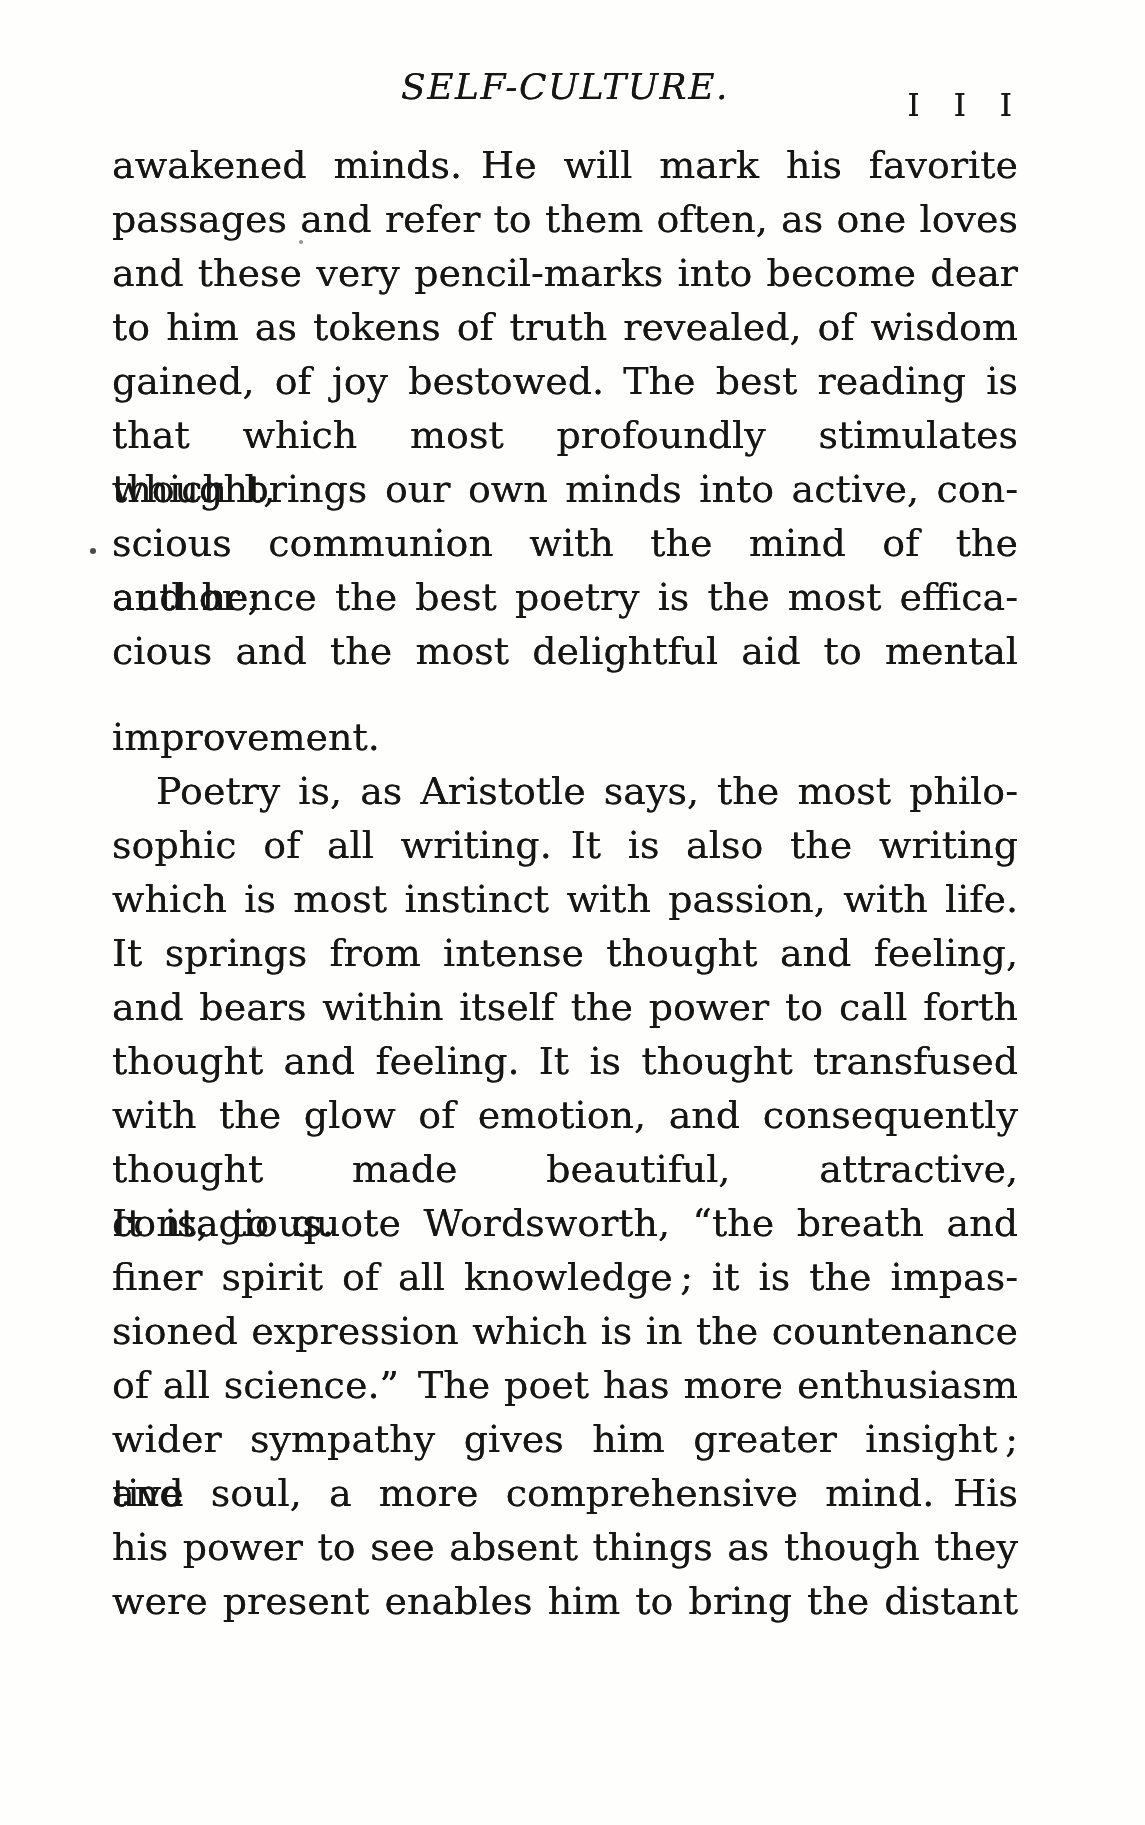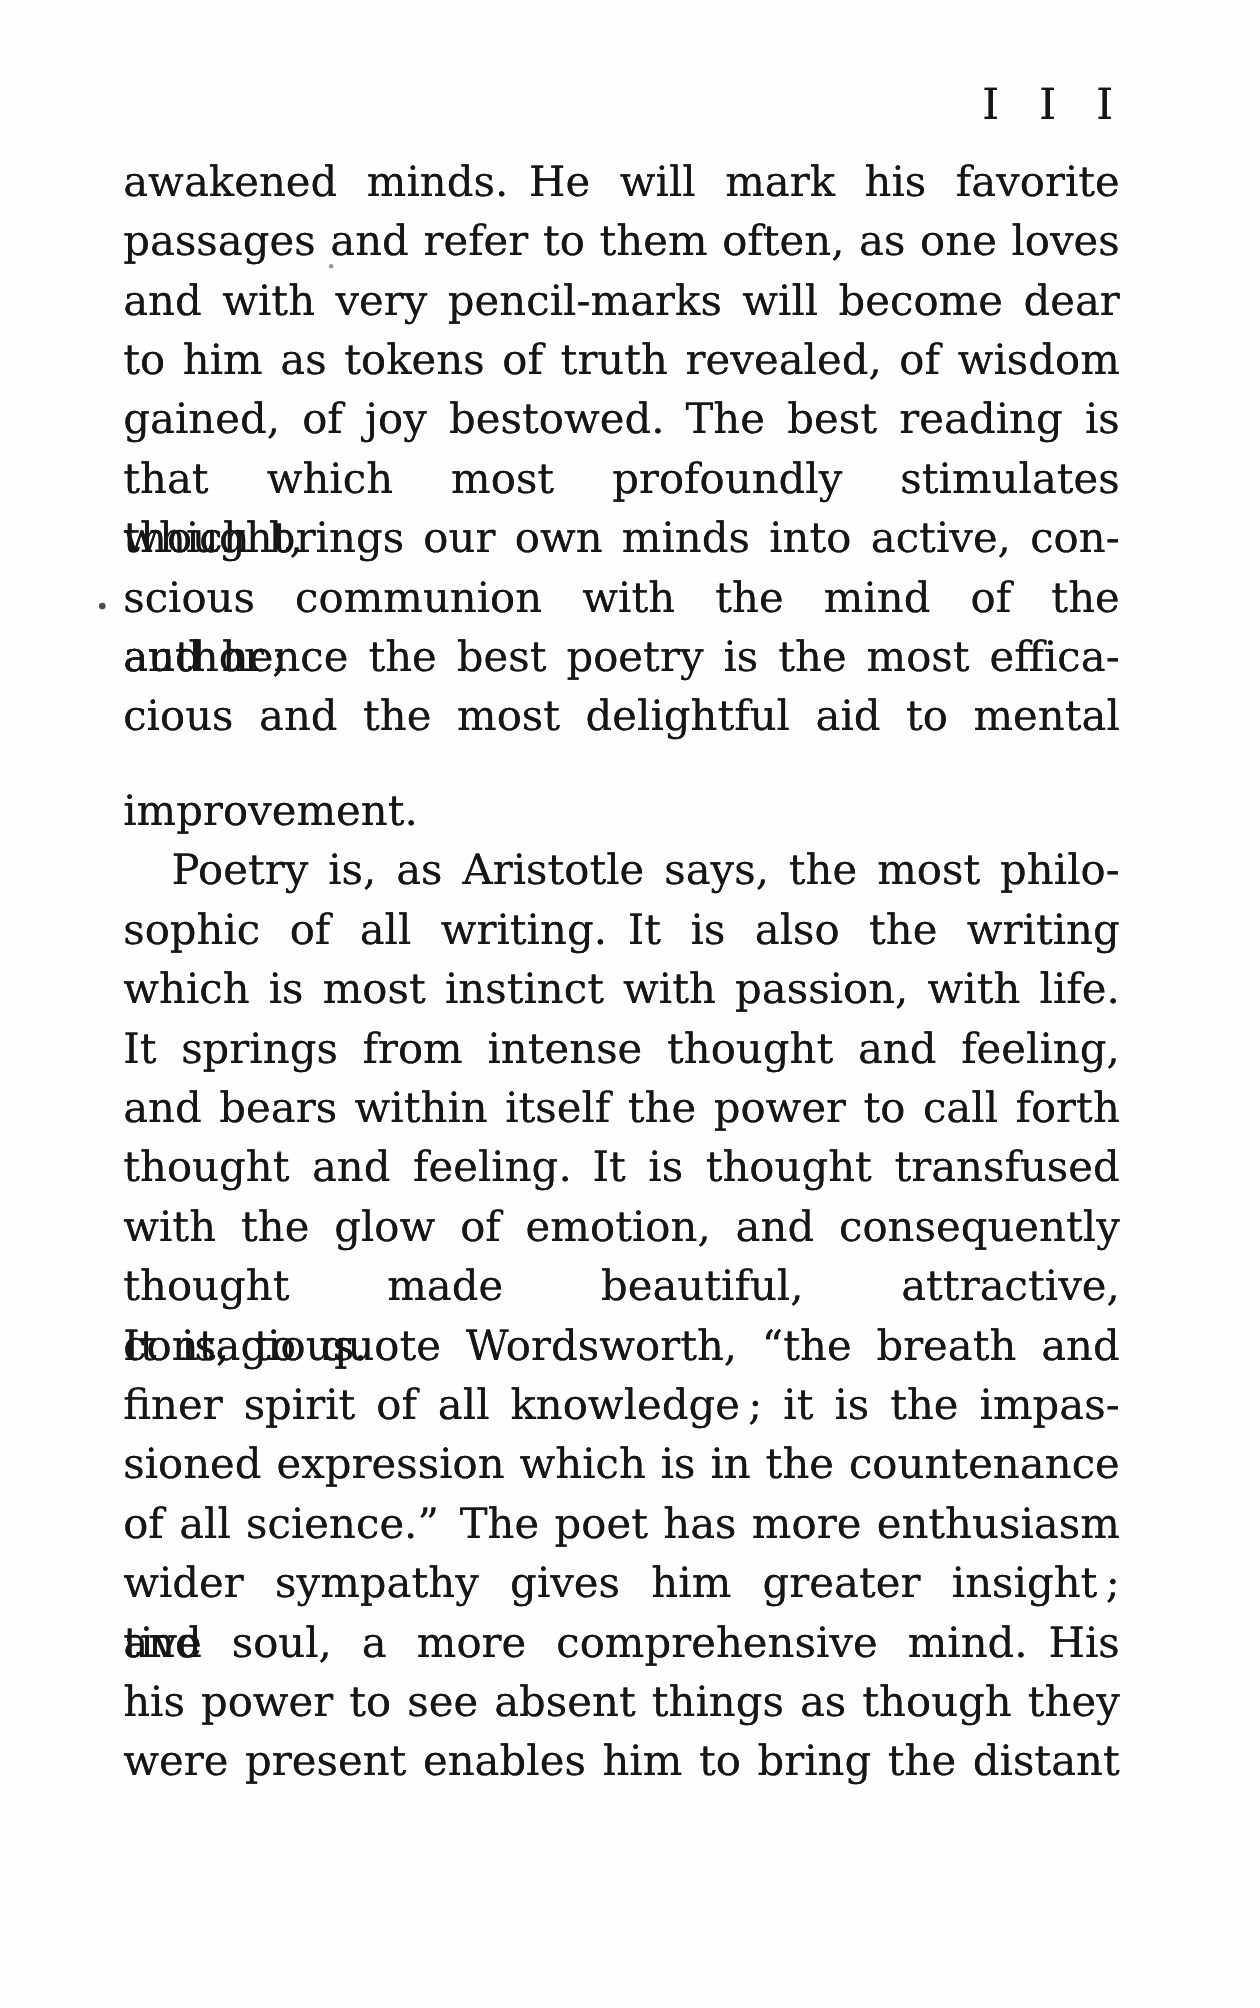--- a/index.html
+++ b/index.html
@@ -29,22 +29,22 @@
     text-align: center;
     font-style: italic;
     font-size: 36px;
     letter-spacing: 1.5px;
     white-space: nowrap;
     text-shadow: 0 0 0.5px rgba(10,10,10,0.85);
   }
   .folio {
     position: absolute;
     right: -6px;
-    top: 7px;
-    font-size: 39px;
+    top: 21px;
+    font-size: 31px;
     letter-spacing: 12px;
     text-shadow: 0 0 0.5px rgba(10,10,10,0.85);
   }
 
   
   .text-block {
     position: absolute;
     left: 112px;
     top: 138px;
     width: 906px;
@@ -71,28 +71,29 @@
   .speck-1 { left: 90px;  top: 548px;  width: 6px; height: 6px; }
   .speck-2 { left: 299px; top: 240px;  width: 4px; height: 4px; opacity: 0.5; }
   .speck-3 { left: 252px; top: 1046px; width: 4px; height: 4px; opacity: 0.45; }
 </style>
 </head>
 <body>
 
 <div class="page">
 
   <header class="running-head">
+    <div class="head-title">SELF-CULTURE.</div>
     <div class="folio">I I I</div>
   </header>
 
   <main class="text-block" id="text-block">
       <div class="para">
         <div class="line">awakened minds. He will mark his favorite</div>
         <div class="line">passages and refer to them often, as one loves</div>
-        <div class="line">and with very pencil-marks will become dear</div>
+        <div class="line">and these very pencil-marks into become dear</div>
         <div class="line">to him as tokens of truth revealed, of wisdom</div>
         <div class="line">gained, of joy bestowed. The best reading is</div>
         <div class="line">that which most profoundly stimulates thought,</div>
         <div class="line">which brings our own minds into active, con-</div>
         <div class="line">scious communion with the mind of the author ;</div>
         <div class="line">and hence the best poetry is the most effica-</div>
         <div class="line">cious and the most delightful aid to mental</div>
         <div class="line para-end">improvement.</div>
       </div>
       <div class="para">

